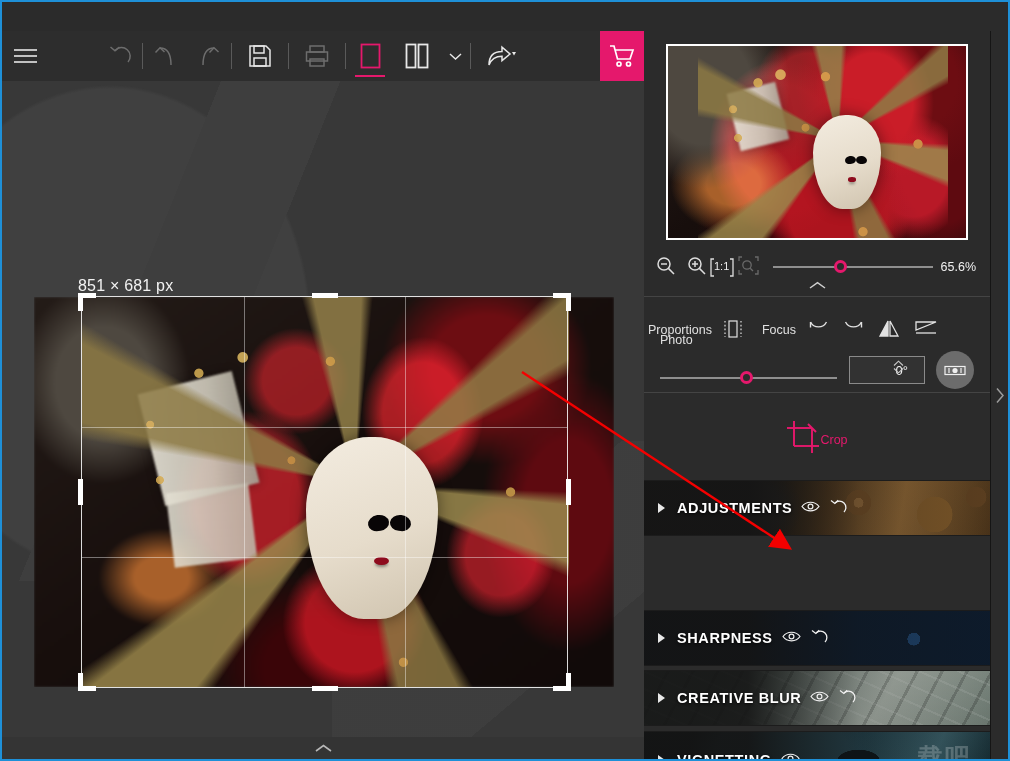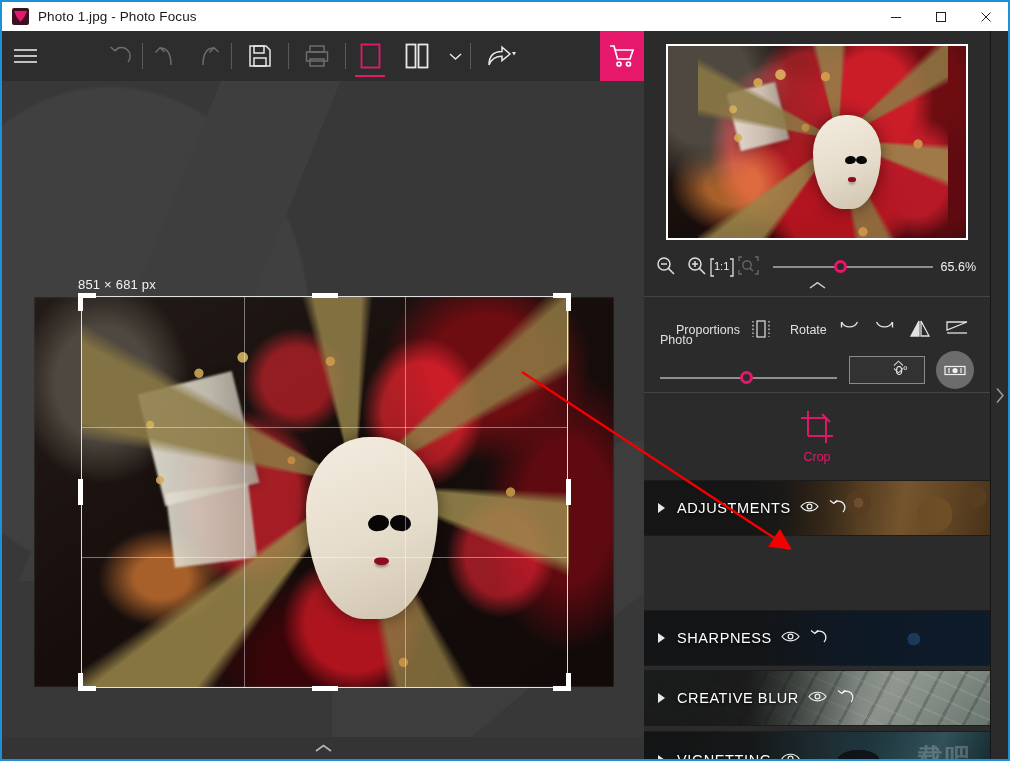--- a/index.html
+++ b/index.html
@@ -71,21 +71,21 @@
       linear-gradient(112deg, transparent 0 46%, #3f3f3f 46% 62%, transparent 62%),
       radial-gradient(ellipse 330px 400px at 40% 55%, #414141 0 60%, transparent 61%);
     opacity: .9;
   }
   .canvas-wm2 {
     position: absolute; left: 330px; top: 360px; width: 330px; height: 330px;
     background: linear-gradient(140deg, transparent 0 40%, #3f3f3f 40% 68%, transparent 68%);
     opacity: .75;
   }
   .croplabel {
-    position: absolute; left: 76px; top: 196px; font-size: 13px;
+    position: absolute; left: 76px; top: 196px; font-size: 16px;
     color: #f1f1f1; letter-spacing: .2px; z-index: 6;
   }
   .photo {
     position: absolute; left: 32px; top: 216px; width: 580px; height: 390px;
     overflow: hidden; filter: blur(0px);
   }
   .photo-core {
     position: absolute; left: 48px; top: -3px; width: 487px; height: 396px;
   }
   
@@ -216,21 +216,21 @@
   .collapse-chev {
     position: absolute; left: 0; top: 250px; width: 346px; height: 14px;
     display: flex; align-items: flex-start; justify-content: center; color: #cfcfcf;
   }
   .divider { position: absolute; left: 0; width: 346px; height: 1px; background: #444; }
 
   .proprow {
     position: absolute; left: 0; top: 285px; width: 346px; height: 28px;
     display: flex; align-items: center; color: #e0e0e0; font-size: 12.5px;
   }
-  .proplbl { margin-left: 32px; }
+  .proplbl { margin-left: 4px; }
   .rotlbl { margin-left: 18px; }
   .pico { margin-left: 16px; color: #e2e2e2; flex: none; }
 
   .anglerow {
     position: absolute; left: 0; top: 318px; width: 346px; height: 44px;
     display: flex; align-items: center; color: #e0e0e0; font-size: 12.5px;
   }
   .anglelbl { position: absolute; left: 16px; top: 0; }
   .anglebox {
     position: absolute; left: 205px; top: 7px; width: 76px; height: 28px;
@@ -243,21 +243,21 @@
     flex-direction: column; color: #c9c9c9; line-height: 9px;
   }
   .levelbtn {
     position: absolute; left: 292px; top: 2px; width: 38px; height: 38px;
     border-radius: 50%; background: #6c6c6c; display: flex;
     align-items: center; justify-content: center; color: #e8e8e8;
   }
 
   .cropzone {
     position: absolute; left: 0; top: 362px; width: 346px; height: 87px;
-    display: flex; flex-direction: column; align-items: center;
+    display: flex; align-items: center;
     justify-content: center; color: #e5186c;
   }
   .croplbl2 { font-size: 12.5px; margin-top: 6px; }
 
   
   .sect {
     position: absolute; left: 0; width: 346px; height: 56px;
     display: flex; align-items: center; overflow: hidden;
     border-top: 1px solid #1c1c1c; border-bottom: 1px solid #1c1c1c;
   }
@@ -266,21 +266,21 @@
     position: absolute; inset: 0;
     background: linear-gradient(90deg, rgba(20,20,20,.92) 0 30%, rgba(20,20,20,.25) 62%, rgba(20,20,20,.05) 100%);
   }
   .tri {
     position: relative; margin-left: 14px; width: 0; height: 0; flex: none;
     border-left: 7px solid #e8e8e8; border-top: 5px solid transparent;
     border-bottom: 5px solid transparent;
   }
   .sect-lbl {
     position: relative; margin-left: 12px; color: #ffffff; font-size: 14.5px;
-    letter-spacing: .6px; white-space: nowrap; text-shadow: 0 1px 3px rgba(0,0,0,.85);
+    letter-spacing: .6px; white-space: nowrap; text-shadow: 0 1px 3px rgba(0,0,0,.85); font-weight: bold;
   }
   .sect-ico { position: relative; margin-left: 9px; color: #f0f0f0; flex: none; }
 
   
   .art-gears {
     background:
       radial-gradient(circle 7px at 62% 40%, #8a6336 0 70%, transparent 72%),
       radial-gradient(circle 16px at 62% 40%, #6d4a24 0 78%, transparent 80%),
       radial-gradient(circle 22px at 84% 62%, #7b5628 0 80%, transparent 82%),
       radial-gradient(circle 13px at 96% 30%, #5e4020 0 78%, transparent 80%),
@@ -330,41 +330,20 @@
     background: #2b2b2b; border-left: 1px solid #151515;
     display: flex; align-items: center; justify-content: center; color: #9b9b9b;
   }
   .arrow-anno { position: absolute; left: 0; top: 0; pointer-events: none; z-index: 20; }
 </style>
 </head>
 <body>
 
 <div id="app">
 
-  <div class="titlebar">
-    <div class="tb-logo"></div>
-    <div class="tb-title">Photo 1.jpg - Photo Focus</div>
-    <div class="tb-spacer"></div>
-    <div class="winbtn">
-      <svg width="12" height="12" viewBox="0 0 12 12">
-          <line x1="1" y1="6.5" x2="11" y2="6.5" stroke="#222" stroke-width="1"></line>
-        </svg>
-    </div>
-    <div class="winbtn">
-      <svg width="12" height="12" viewBox="0 0 12 12">
-          <rect x="1.5" y="1.5" width="9" height="9" fill="none" stroke="#222" stroke-width="1"></rect>
-        </svg>
-    </div>
-    <div class="winbtn">
-      <svg width="12" height="12" viewBox="0 0 12 12">
-          <line x1="1.5" y1="1.5" x2="10.5" y2="10.5" stroke="#222" stroke-width="1"></line>
-          <line x1="10.5" y1="1.5" x2="1.5" y2="10.5" stroke="#222" stroke-width="1"></line>
-        </svg>
-    </div>
-  </div>
 
   <div class="toolbar">
     <div class="tbtn" style="width:46px">
       <svg width="25" height="18" viewBox="0 0 25 18">
           <g stroke="currentColor" stroke-width="1.6">
         <line x1="1" y1="3" x2="24" y2="3"></line>
             <line x1="1" y1="9" x2="24" y2="9"></line>
             <line x1="1" y1="15" x2="24" y2="15"></line>
           </g>
         </svg>
@@ -554,21 +533,21 @@
       <span class="proplbl">Proportions</span>
       <span class="pico" style="margin-left:10px">
         <svg width="22" height="20" viewBox="0 0 22 20" fill="none" stroke="currentColor" stroke-width="1.2">
           <rect x="7" y="2" width="8" height="16"></rect>
           <g stroke-dasharray="1.6 2.2">
               <line x1="3" y1="2" x2="3" y2="18"></line>
               <line x1="19" y1="2" x2="19" y2="18"></line>
             </g>
           </svg>
       </span>
-      <span class="rotlbl">Rotate</span>
+      <span class="rotlbl">Focus</span>
       <span class="pico" style="margin-left:12px">
         <svg width="21" height="19" viewBox="0 0 21 19" fill="none" stroke="currentColor" stroke-width="1.4">
           <path d="M2.5 3 A9 9 0 0 0 18.5 3"></path>
             <polyline points="2.5,3 2.5,8.5"></polyline>
           </svg>
       </span>
       <span class="pico" style="margin-left:14px">
         <svg width="21" height="19" viewBox="0 0 21 19" fill="none" stroke="currentColor" stroke-width="1.4">
           <path d="M2.5 3 A9 9 0 0 0 18.5 3"></path>
             <polyline points="18.5,3 18.5,8.5"></polyline>

